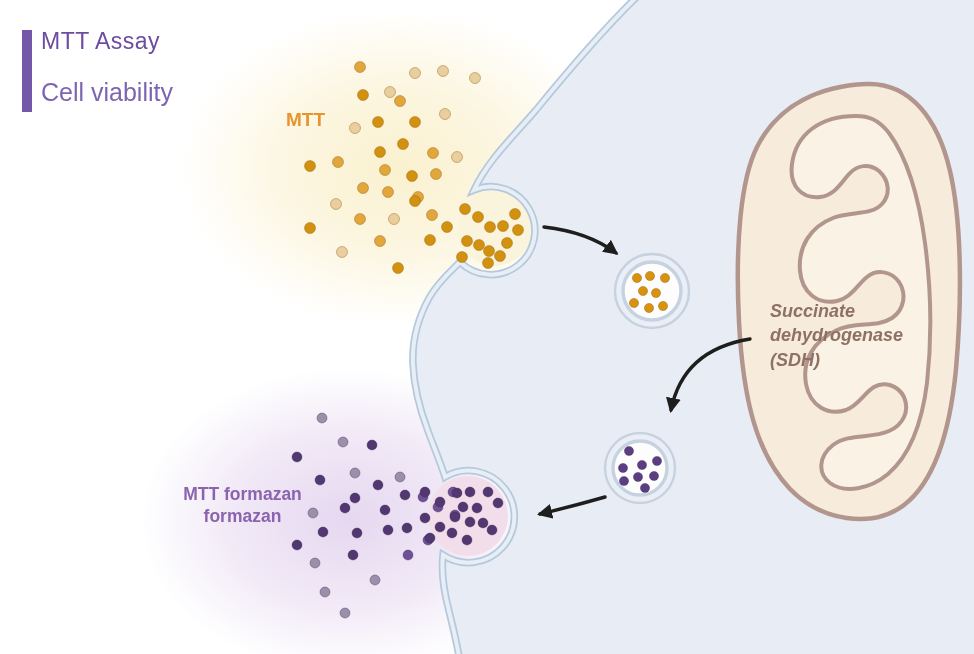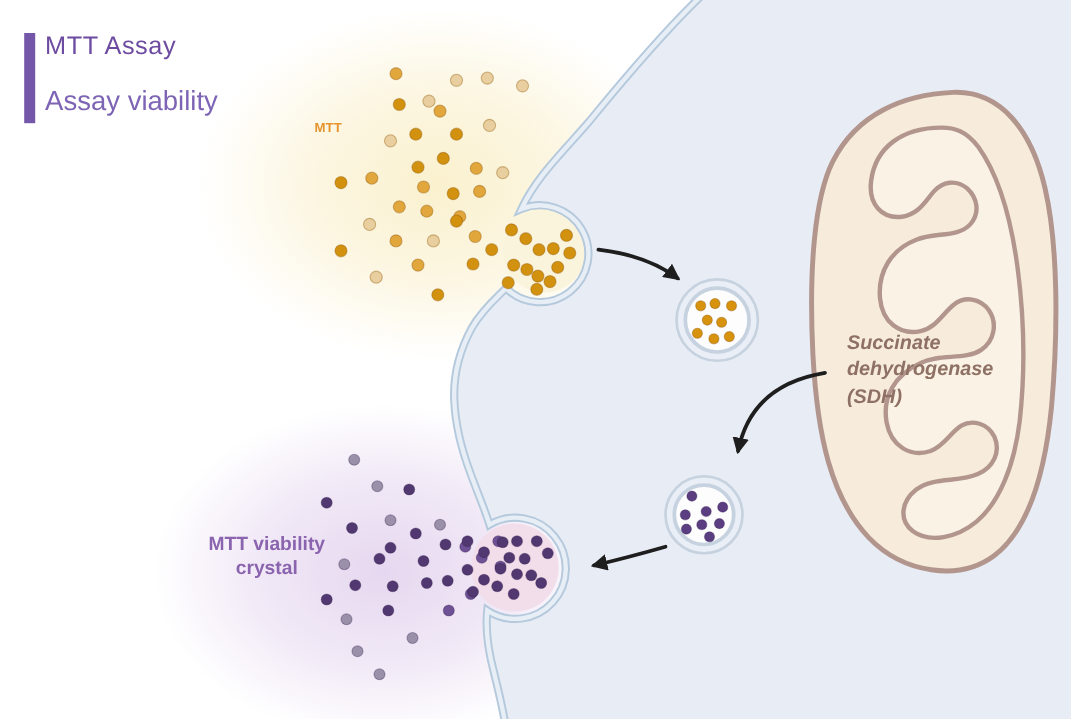--- a/index.html
+++ b/index.html
@@ -23,21 +23,21 @@
   .vring-o{fill:var(--vesicle-gap-fill);stroke:var(--vesicle-ring);stroke-width:2.4;}
   .vring-i{fill:var(--vesicle-interior);stroke:var(--vesicle-ring);stroke-width:3.4;}
   .stop-y{stop-color:var(--yellow-glow);}
   .stop-p{stop-color:var(--purple-glow);}
 
   
   .overlay{position:absolute;left:0;top:0;width:100%;height:100%;}
   .accent-bar{position:absolute;left:22px;top:30px;width:10px;height:82px;background:var(--accent-bar);}
   .title{position:absolute;left:41px;top:28px;font-size:23px;font-weight:500;letter-spacing:.5px;color:var(--title);white-space:nowrap;}
   .subtitle{position:absolute;left:41px;top:78px;font-size:25px;font-weight:400;color:var(--subtitle);white-space:nowrap;}
-  .lbl-mtt{position:absolute;left:286px;top:109px;font-size:12px;font-weight:bold;color:var(--mtt-label);}
+  .lbl-mtt{position:absolute;left:286px;top:109px;font-size:19px;font-weight:bold;color:var(--mtt-label);}
   .lbl-formazan{position:absolute;left:165px;top:484px;width:155px;text-align:center;
     font-size:17.5px;font-weight:bold;line-height:1.25;color:var(--formazan-label);}
   .lbl-sdh{position:absolute;left:770px;top:299px;width:164px;text-align:left;
     font-size:18px;font-weight:bold;font-style:italic;line-height:1.35;color:var(--sdh-label);}
 </style>
 </head>
 <body>
 
 <div class="stage">
 
@@ -229,19 +229,19 @@
         <circle cx="492" cy="530" r="5" fill="#523870" stroke="rgba(52,30,78,0.35)" stroke-width="1"></circle>
         <circle cx="430" cy="538" r="5" fill="#523870" stroke="rgba(52,30,78,0.35)" stroke-width="1"></circle>
         <circle cx="452" cy="533" r="5" fill="#523870" stroke="rgba(52,30,78,0.35)" stroke-width="1"></circle>
         <circle cx="467" cy="540" r="5" fill="#523870" stroke="rgba(52,30,78,0.35)" stroke-width="1"></circle>
       </g>
   </svg>
 
   <div class="overlay">
     <div class="accent-bar"></div>
     <div class="title">MTT Assay</div>
-    <div class="subtitle">Assay viability</div>
+    <div class="subtitle">Cell viability</div>
     <div class="lbl-mtt">MTT</div>
-    <div class="lbl-formazan">MTT viability crystal</div>
+    <div class="lbl-formazan">MTT formazan formazan</div>
     <div class="lbl-sdh">Succinate dehydrogenase (SDH)</div>
   </div>
 
 </div>
 
 </body></html>

